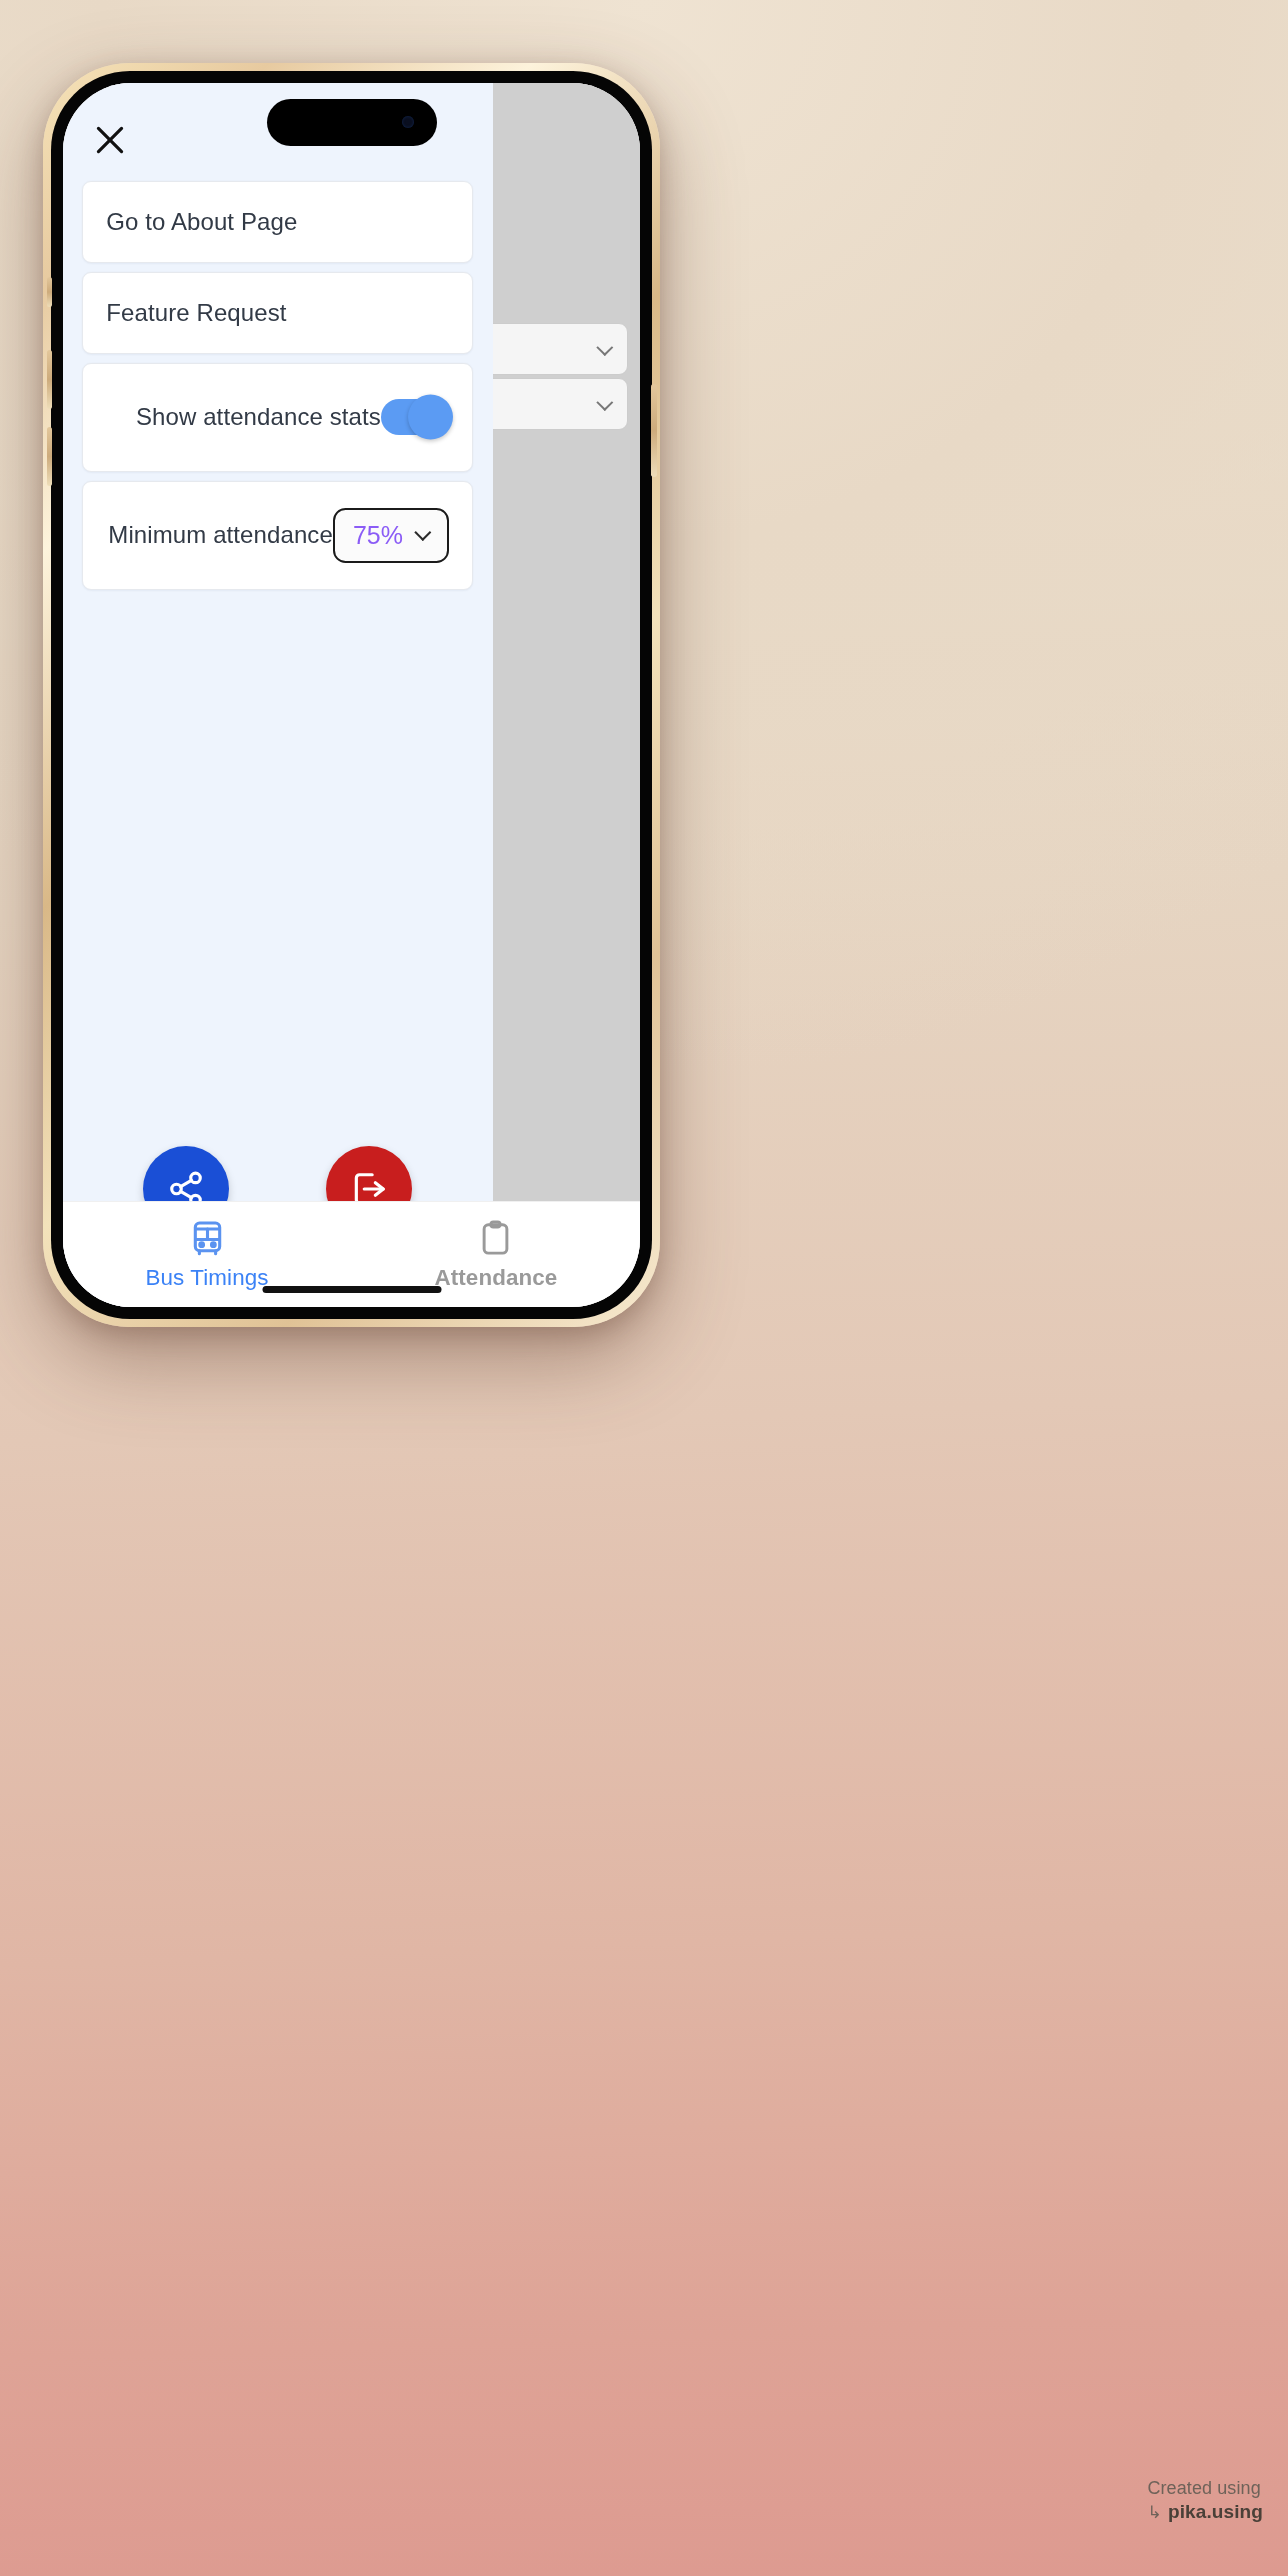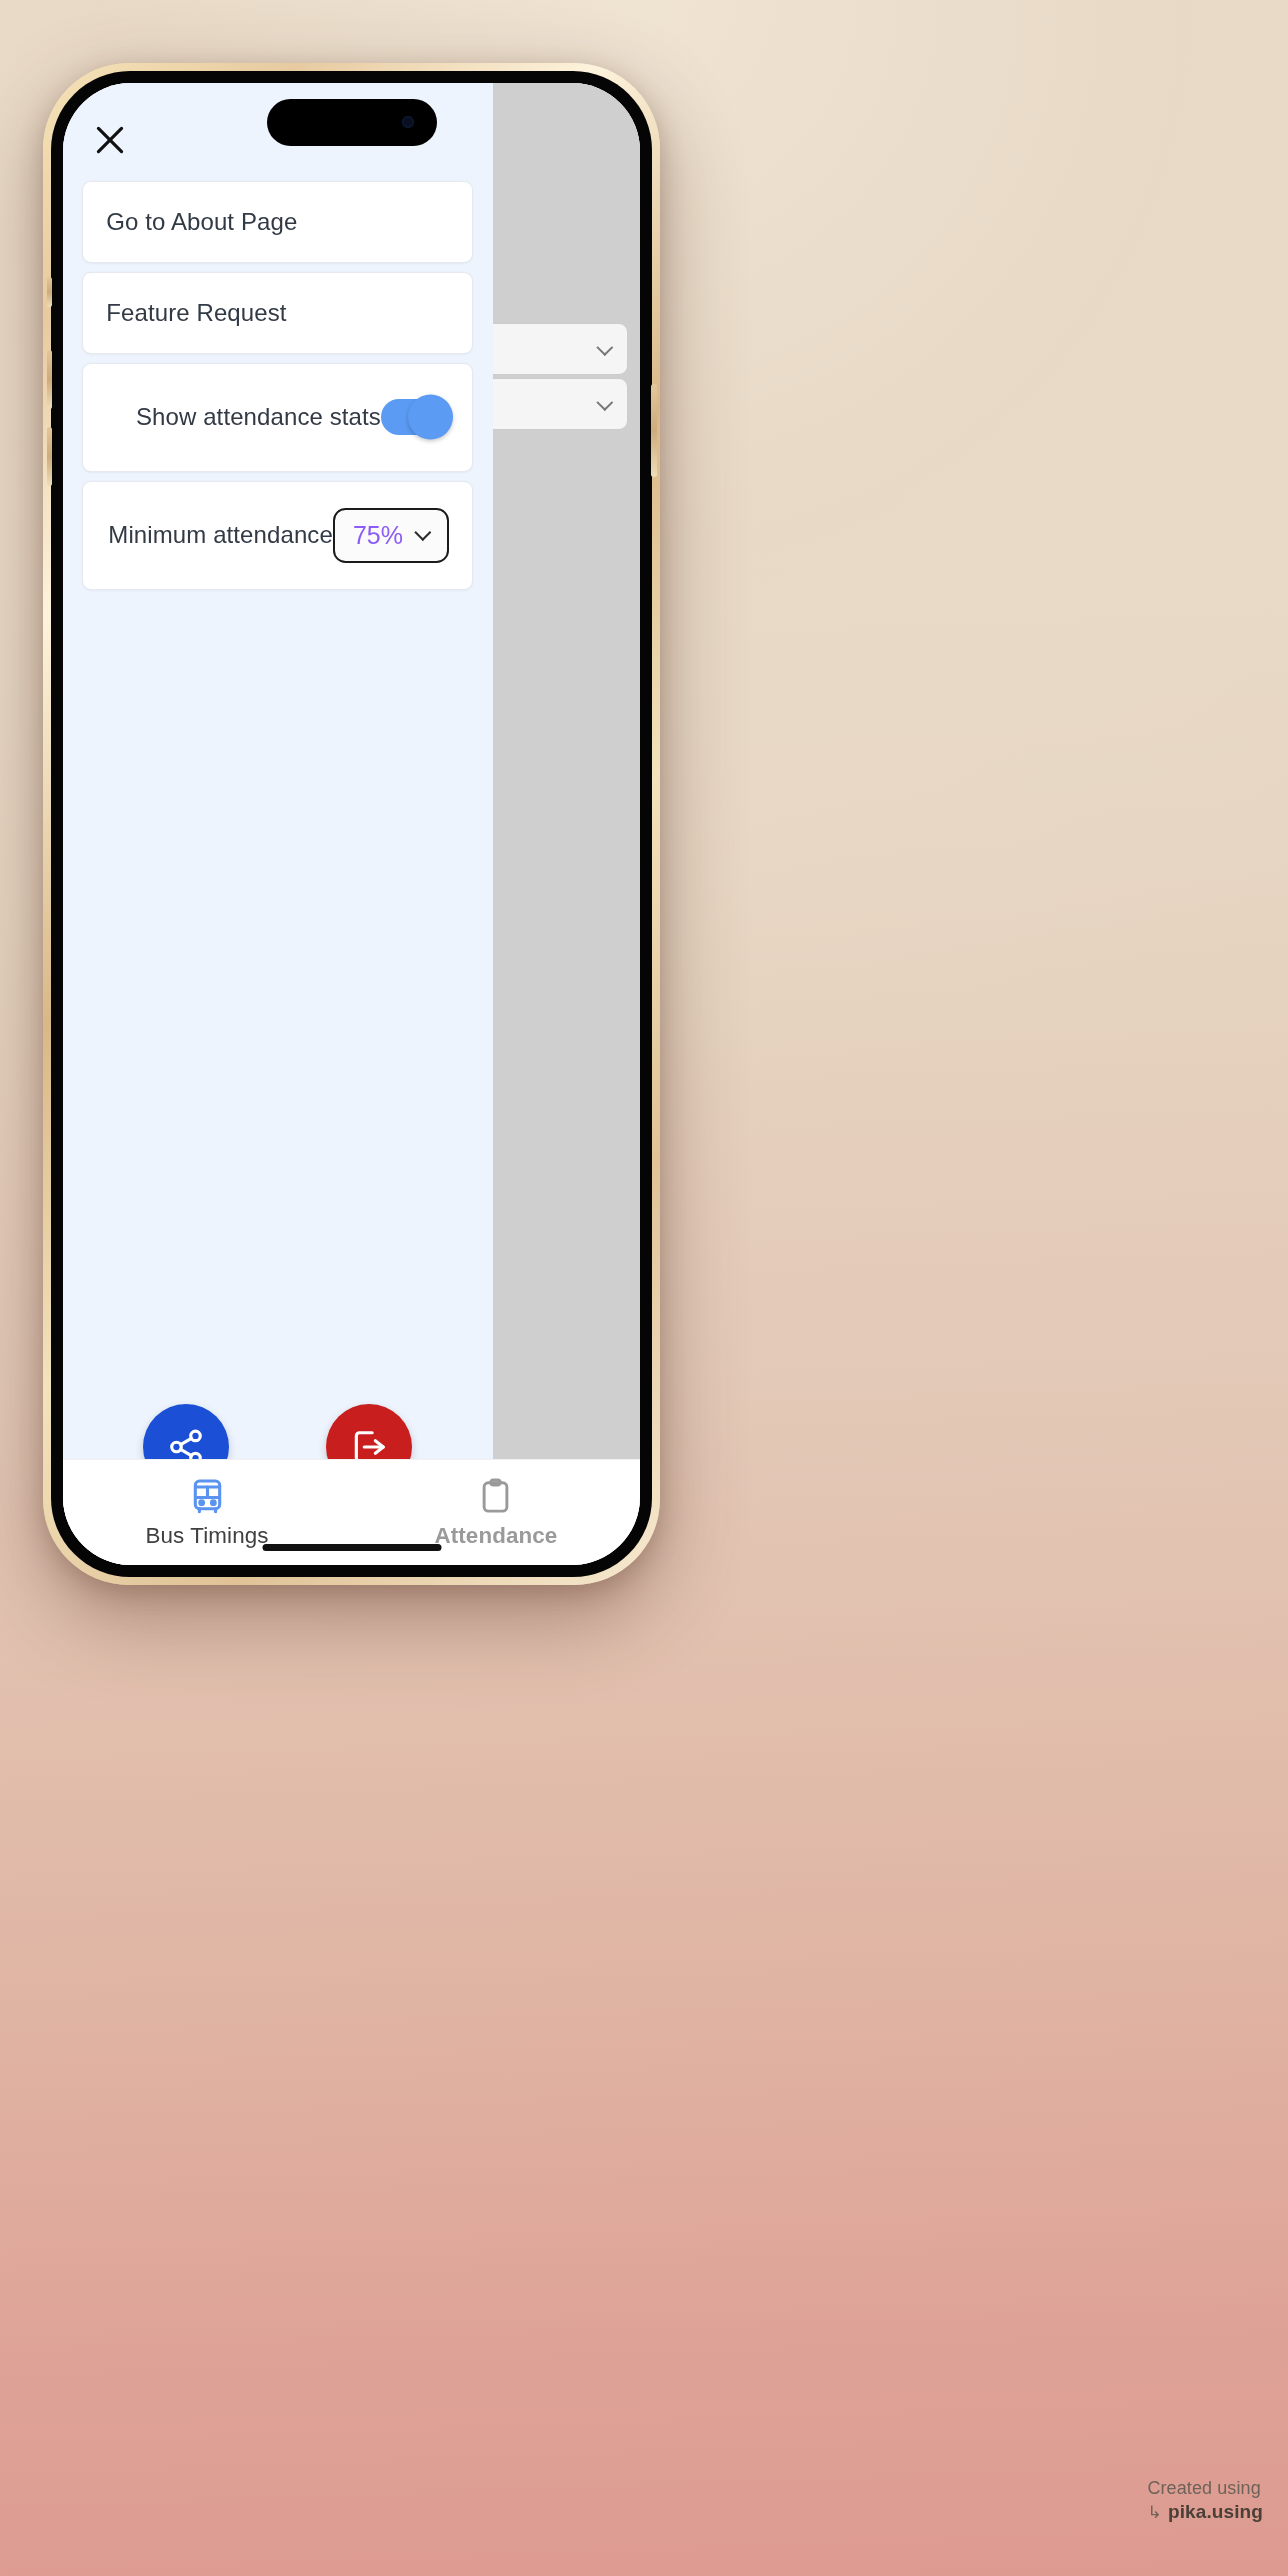--- a/index.html
+++ b/index.html
@@ -48,21 +48,21 @@
     color: #6e6259;
     font-weight: normal;
   }
 
   
   .phone {
     position: absolute;
     left: 43px;
     top: 63px;
     width: 617px;
-    height: 1522px;
+    height: 1264px;
     border-radius: 86px;
     background: linear-gradient(135deg, #f6e3b8 0%, #e7caa0 12%, #fdf3dc 26%, #d9b887 45%, #f3e2bb 62%, #e0c296 80%, #f7ead0 100%);
     box-shadow: 0 32px 81px rgba(90,55,40,.42), 0 7.2px 23px rgba(90,55,40,.25);
     padding: 8px;
   }
   .phone-inner {
     width: 100%;
     height: 100%;
     border-radius: 79px;
     background: #050505;
@@ -298,21 +298,21 @@
     flex-direction: column;
     align-items: center;
     justify-content: center;
     gap: 7.2px;
     cursor: pointer;
   }
   .nav-tab .nav-label {
     font-size: 22.4px;
     letter-spacing: 0.1px;
   }
-  .nav-tab.active .nav-label { color: #404040; }
+  .nav-tab.active .nav-label { color: #3b82f6; }
   .nav-tab.inactive .nav-label { color: #9a9a9a; font-weight: bold; }
 
   .home-indicator {
     position: absolute;
     bottom: 14.3px; left: 50%;
     transform: translateX(-50%);
     width: 179px; height: 7.2px;
     border-radius: 3.6px;
     background: #111;
     z-index: 45;

